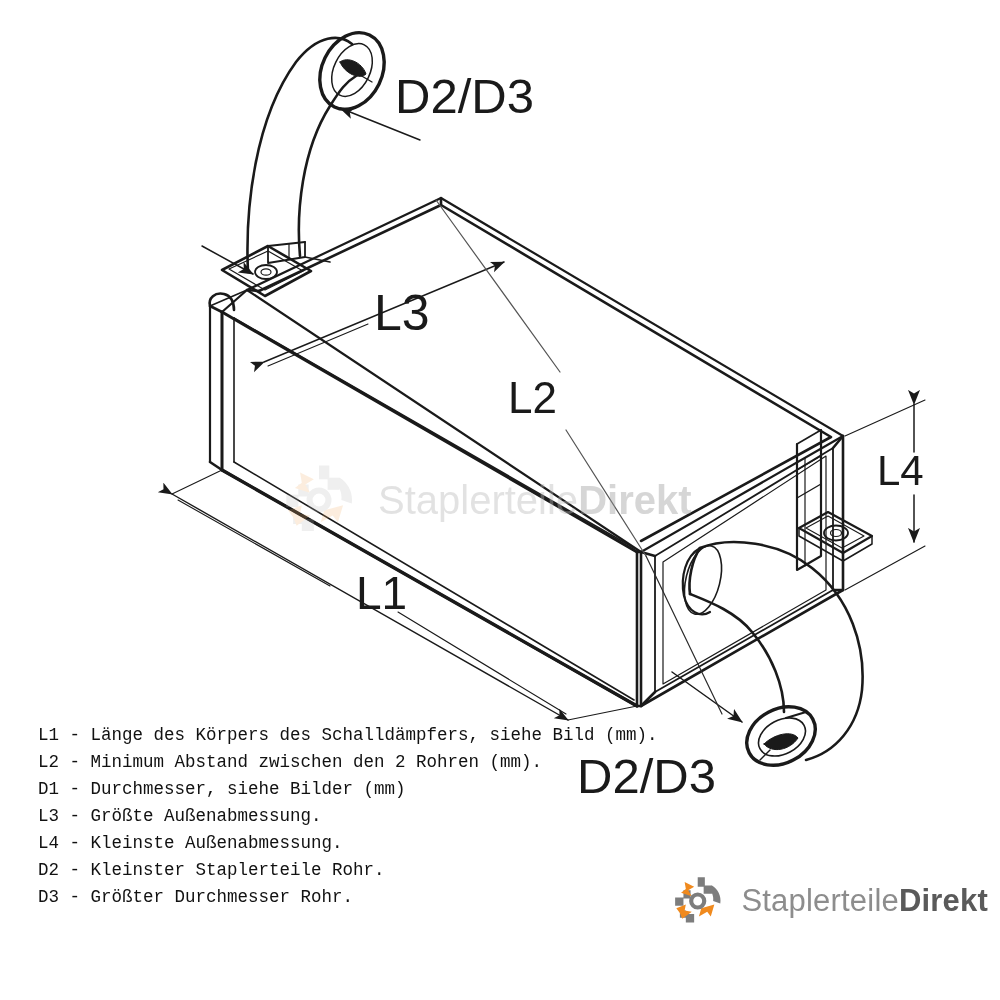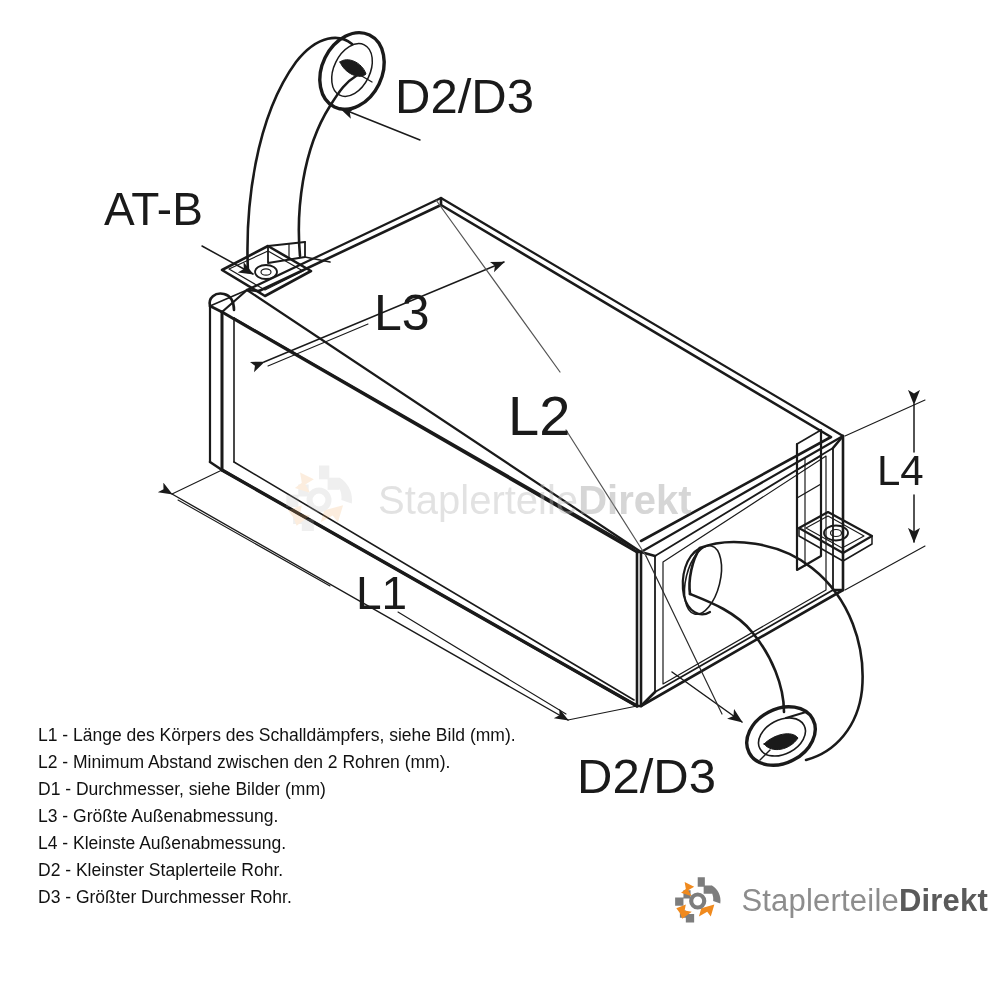--- a/index.html
+++ b/index.html
@@ -2,21 +2,21 @@
 <html><head>
 <meta charset="utf-8">
 <style>
   html,body{margin:0;padding:0;background:#ffffff;}
   body{width:1000px;height:1000px;position:relative;overflow:hidden;
        font-family:"Liberation Sans", sans-serif;color:#111;}
   #stage{position:absolute;left:0;top:0;width:1000px;height:1000px;border-radius:21px;}
   svg.layer{position:absolute;left:0;top:0;width:1000px;height:1000px;}
   .dimlabel{position:absolute;font-family:"Liberation Sans",sans-serif;
             color:#1a1a1a;white-space:nowrap;line-height:1;}
-  #legend{position:absolute;left:38px;top:722px;width:560px;}
+  #legend{position:absolute;left:38px;top:722px;width:560px;font-family:Liberation Mono, monospace;}
   #legend .line{font-size:17.5px;line-height:27px;color:#111;white-space:nowrap;}
   #brand{position:absolute;left:668px;top:862px;width:320px;height:78px;
          display:flex;align-items:center;gap:14px;}
   #brand .brandtext{font-size:31px;letter-spacing:.2px;white-space:nowrap;}
   #brand .brandtext .light{color:#8d8d8d;font-weight:400;}
   #brand .brandtext .bold{color:#5a5a5a;font-weight:700;}
   #watermark{position:absolute;left:276px;top:452px;width:520px;height:96px;
              display:flex;align-items:center;gap:16px;opacity:.40;pointer-events:none;}
   #watermark .brandtext{font-size:40px;white-space:nowrap;}
   #watermark .brandtext .light{color:#b9b9b9;font-weight:400;}
@@ -181,25 +181,24 @@
 
         <path d="M845,436 L925,400" stroke-width="1.1"></path>
         <path d="M845,590 L925,546" stroke-width="1.1"></path>
       </g>
 
     </g>
   </svg>
 
   <div class="dimlabel" style="left:395px;top:72px;font-size:49px;">D2/D3</div>
 
-  <div class="dimlabel" style="left:104px;top:186px;font-size:46px;">AT-B</div>
 
   <div class="dimlabel" style="left:374px;top:288px;font-size:50px;">L3</div>
 
-  <div class="dimlabel" style="left:508px;top:388px;font-size:56px;">L2</div>
+  <div class="dimlabel" style="left:508px;top:376px;font-size:44px;">L2</div>
 
   <div class="dimlabel" style="left:877px;top:450px;font-size:42px;">L4</div>
 
   <div class="dimlabel" style="left:356px;top:570px;font-size:46px;">L1</div>
 
   <div class="dimlabel" style="left:577px;top:752px;font-size:49px;">D2/D3</div>
 
   <div id="watermark">
     <svg width="86" height="86" viewBox="0 0 100 100">
       <g opacity="0.55">

